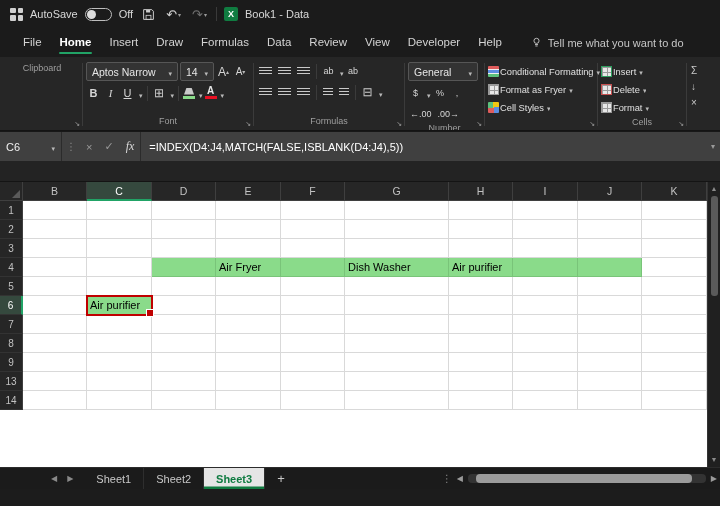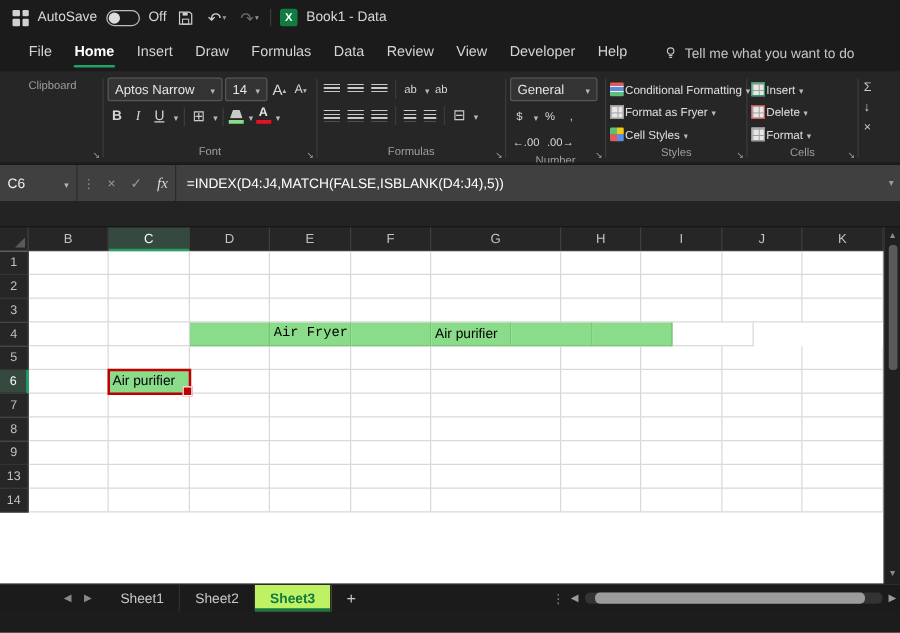--- a/index.html
+++ b/index.html
@@ -115,21 +115,21 @@
   .vscroll{width:13px;background:#202020;border-left:1px solid #333333;display:flex;flex-direction:column;align-items:center;padding:2px 0;}
   .vs-arrow{color:#8a8a8a;font-size:7px;line-height:10px;}
   .vs-track{flex:1;width:100%;display:flex;justify-content:center;padding-top:2px;}
   .vs-thumb{width:7px;height:100px;background:#5a5a5a;border-radius:3px;}
 
   
   .sheetrow{height:22px;background:#1b1b1b;display:flex;align-items:center;font-size:11px;padding-left:46px;border-top:1px solid #2c2c2c;flex:0 0 auto;}
   .snav{color:#8a8a8a;font-size:8px;padding:0 5px;}
   .stabs{display:flex;height:100%;margin-left:6px;}
   .stab{height:100%;display:flex;align-items:center;padding:0 12px;color:#c9c9c9;border-right:1px solid #2e2e2e;white-space:nowrap;}
-  .stab.active{background:#bef264;color:#0f7b41;font-weight:bold;box-shadow:inset 0 -2.5px 0 #107c41;}
+  .stab.active{background:#e5e5e5;color:#0f7b41;font-weight:bold;box-shadow:inset 0 -2.5px 0 #107c41;}
   .addsheet{margin-left:12px;color:#c9c9c9;font-size:13px;}
   .hsec{margin-left:auto;display:flex;align-items:center;gap:5px;padding-right:3px;}
   .hmore{color:#8a8a8a;font-size:10px;}
   .hs-arrow{color:#9a9a9a;font-size:8px;}
   .hs-track{width:238px;height:9px;background:#333333;border-radius:4px;position:relative;}
   .hs-thumb{position:absolute;left:8px;top:0;height:9px;width:216px;background:#9b9b9b;border-radius:4px;}
 
   
   .statusbar{height:17px;background:#1b1b1b;border-top:1px solid #333333;display:flex;align-items:center;padding:0 9px;gap:9px;font-size:9.5px;color:#bdbdbd;flex:0 0 auto;}
   .macro-ic{width:9px;height:9px;border:1px solid #9a9a9a;border-radius:1px;position:relative;}
@@ -307,21 +307,20 @@
           <span class="ic-grid"></span>
           <span>Format as Fryer</span>
           <span class="dd"></span>
         </div>
         <div class="srow">
           <span class="ic-cs"></span>
           <span>Cell Styles</span>
           <span class="dd"></span>
         </div>
       </div>
-      <div class="rg-label">Styles</div>
       <span class="launcher"></span>
     </div>
     <div class="gsep"></div>
 
     <div class="rgroup" style="width:88px">
       <div class="rg-body col" style="gap:1px;padding-top:1px;">
         <div class="srow">
           <span class="ic-grid ins"></span>
           <span>Insert</span>
           <span class="dd"></span>
@@ -420,22 +419,23 @@
             <div class="cell" style="width: 64px;"></div>
             <div class="cell" style="width: 65px;"></div>
             <div class="cell" style="width: 64px;"></div>
             <div class="cell" style="width: 65px;"></div>
           </div>
           <div class="grow">
             <div class="rowhead">4</div>
             <div class="cell" style="width: 64px;"></div>
             <div class="cell" style="width: 65px;"></div>
             <div class="cell green" style="width: 64px;"></div>
-            <div class="cell green" style="width: 65px; font-family: Liberation Mono, monospace;">Air Fryer</div>
+            <div class="cell green" style="width: 65px;">Air Fryer</div>
             <div class="cell green" style="width: 64px;"></div>
+            <div class="cell green" style="width: 104px;">Dish Washer</div>
             <div class="cell green" style="width: 64px;">Air purifier</div>
             <div class="cell green" style="width: 65px;"></div>
             <div class="cell green" style="width: 64px;"></div>
             <div class="cell" style="width: 65px;"></div>
           </div>
           <div class="grow">
             <div class="rowhead">5</div>
             <div class="cell" style="width: 64px;"></div>
             <div class="cell" style="width: 65px;"></div>
             <div class="cell" style="width: 64px;"></div>

